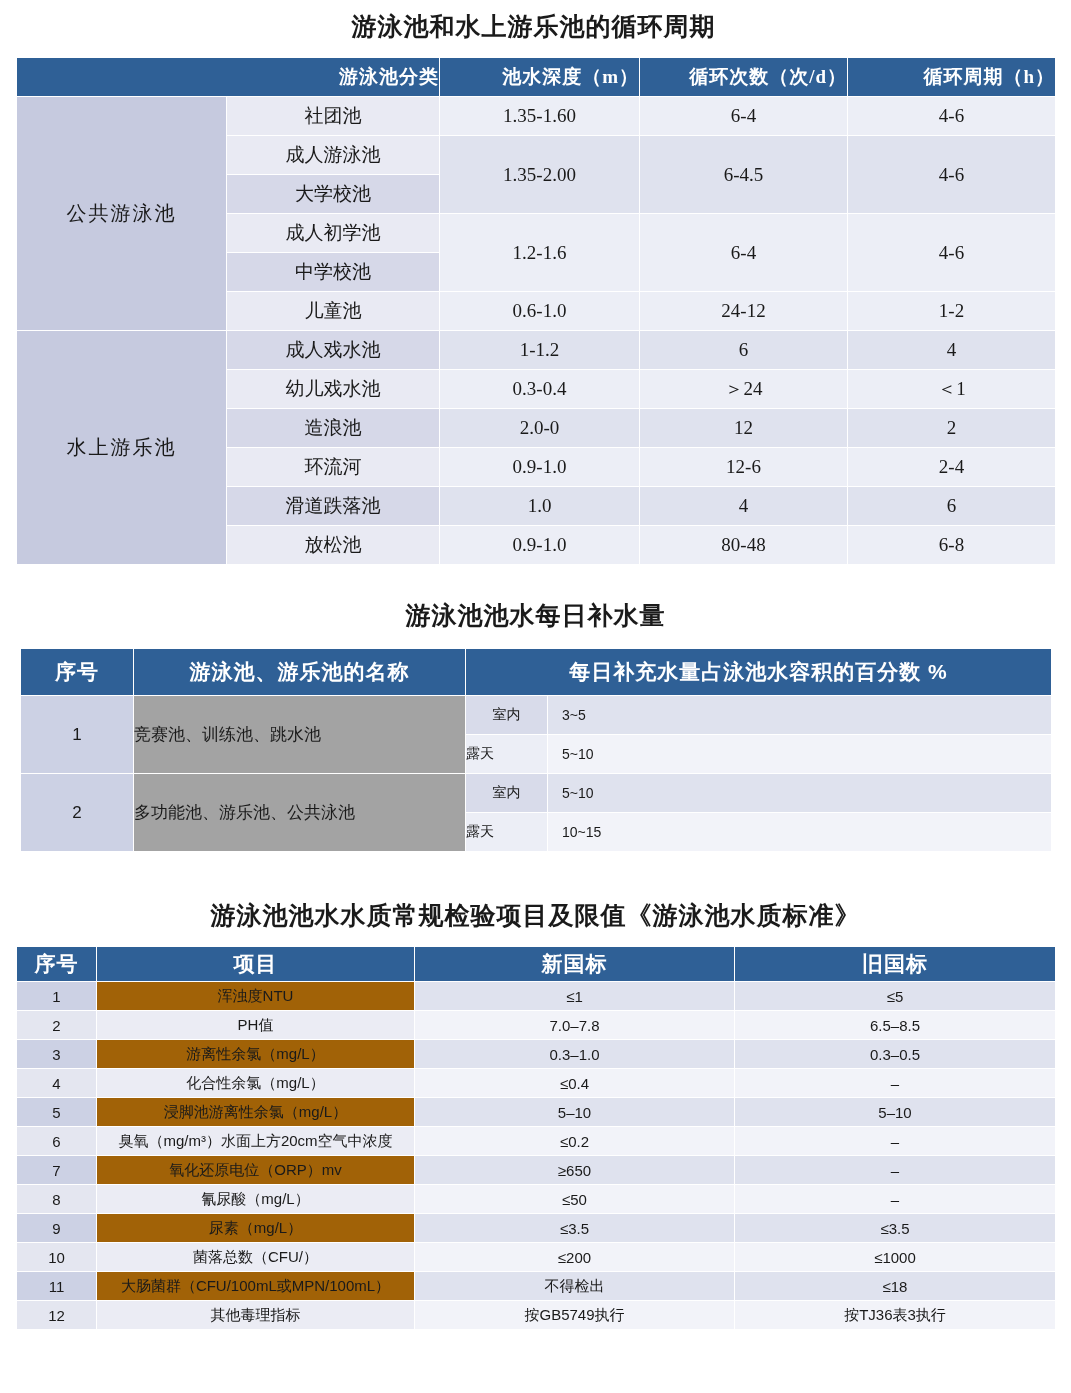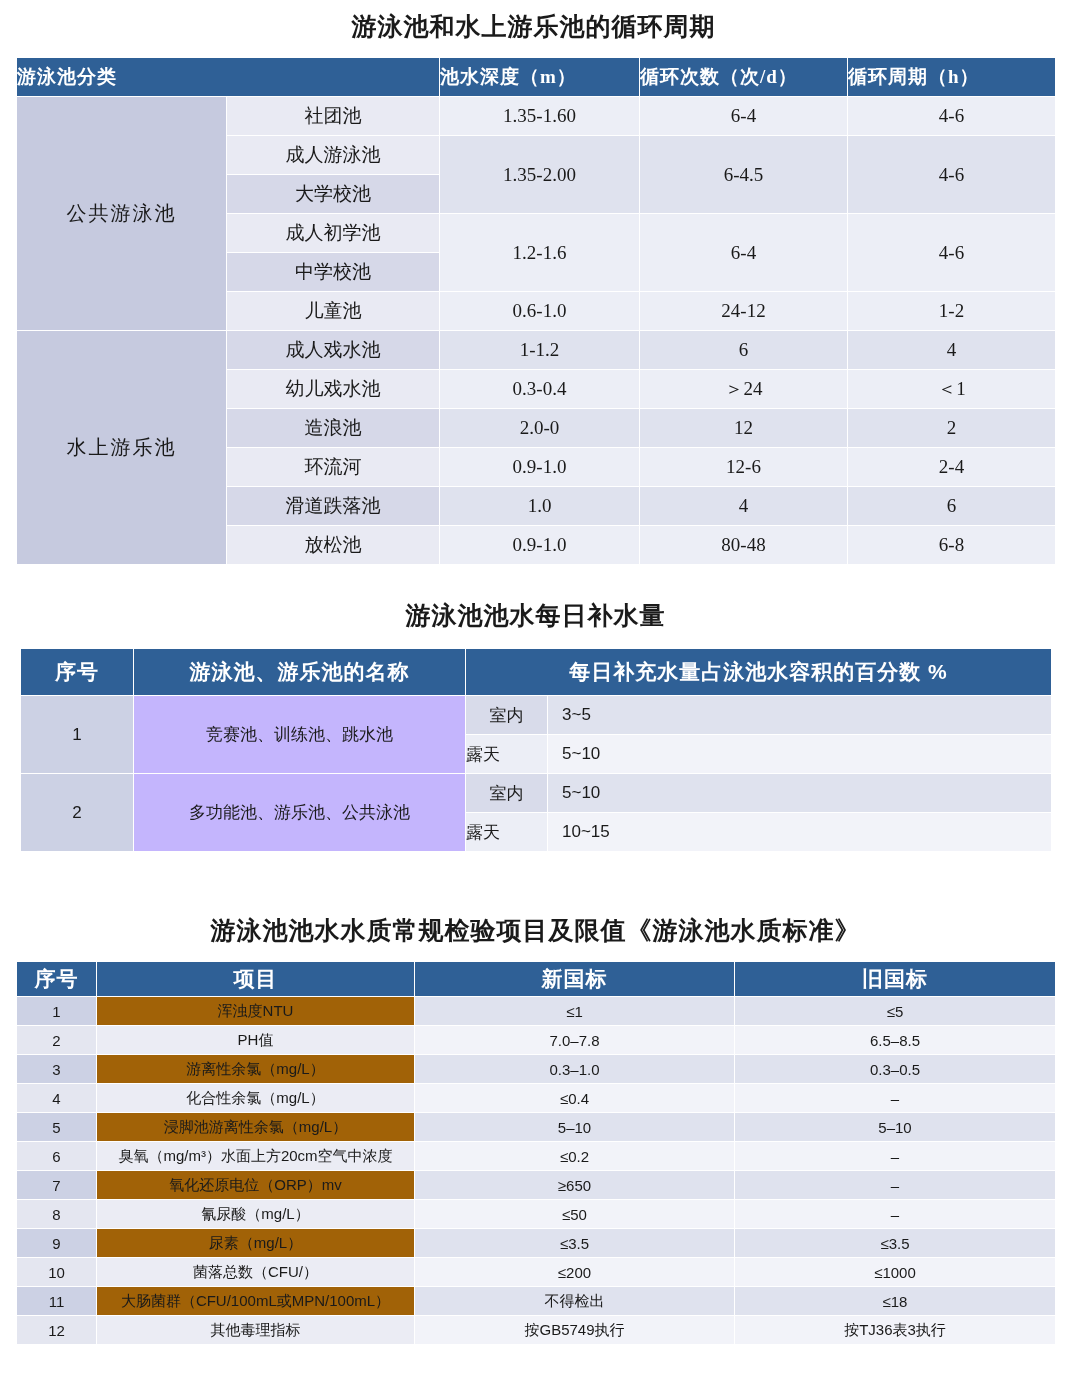--- a/index.html
+++ b/index.html
@@ -24,21 +24,21 @@
   
   .section-title {
     text-align: center;
     font-weight: bold;
     font-size: 25px;
     letter-spacing: 1px;
     color: #1a1a1a;
   }
   #title1 { margin: 10px 4px 14px 0; }
   #title2 { margin: 34px 0 16px 0; }
-  #title3 { margin: 48px 0 14px 0; }
+  #title3 { margin: 33px 0 14px 0; }
 
   
   table {
     border-collapse: collapse;
     table-layout: fixed;
   }
   td, th {
     padding: 0;
     margin: 0;
   }
@@ -49,21 +49,21 @@
     width: 1039px;
     border: 1px solid #ffffff;
   }
   #table1 th {
     background: #2f6096;
     color: #ffffff;
     font-weight: bold;
     font-size: 19px;
     height: 38px;
     border: 1px solid #ffffff;
-    text-align: left;
+    text-align: right;
     letter-spacing: 1px;
   }
   #table1 td {
     border: 1px solid #ffffff;
     text-align: center;
     font-size: 19px;
     height: 38px;
     color: #1a1a1a;
   }
   #table1 td.cat {
@@ -88,32 +88,31 @@
     color: #ffffff;
     font-weight: bold;
     font-size: 21px;
     height: 46px;
     border: 1px solid #ffffff;
     text-align: center;
     letter-spacing: 1px;
   }
   #table2 td {
     border: 1px solid #ffffff;
-    font-size: 17px;
+    font-size: 14px;
     height: 38px;
     color: #1a1a1a;
   }
   #table2 td.idx {
     background: #ccd1e4;
     text-align: center;
     font-size: 17px;
   }
   #table2 td.nm {
-    background: #c4b5fd;
-    text-align: center;
+    background: #a3a3a3;
     font-size: 17px;
   }
   #table2 td.loc-a { background: #d8dbea; text-align: center; }
   #table2 td.loc-b { background: #eceef6; text-align: left; }
   #table2 td.pct-a { background: #dfe2ee; padding-left: 14px; }
   #table2 td.pct-b { background: #f2f3f9; padding-left: 14px; }
 
   #notes {
     padding: 14px 0 0 52px;
     font-family: "Liberation Sans", "DejaVu Sans", sans-serif;

